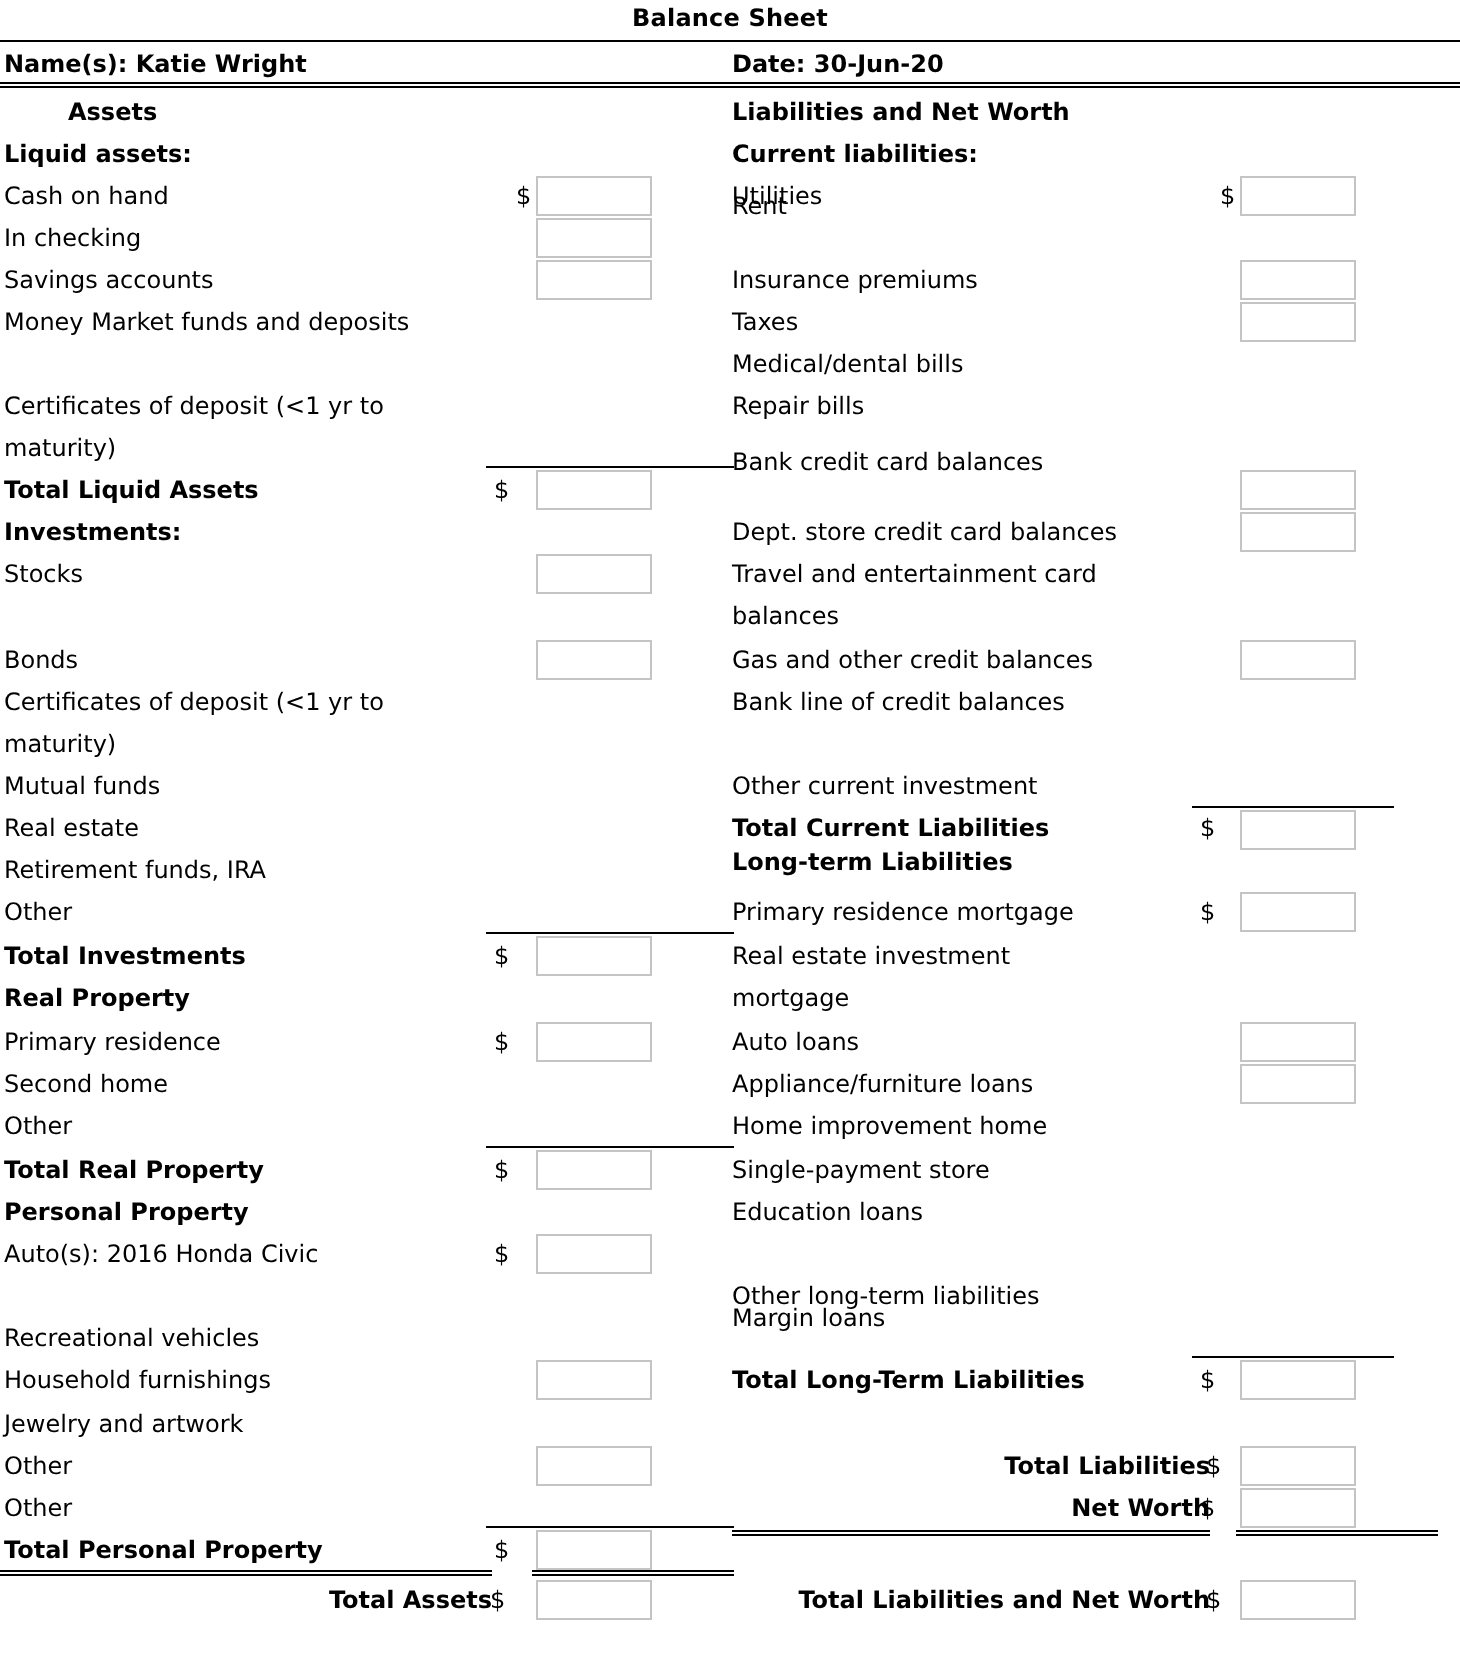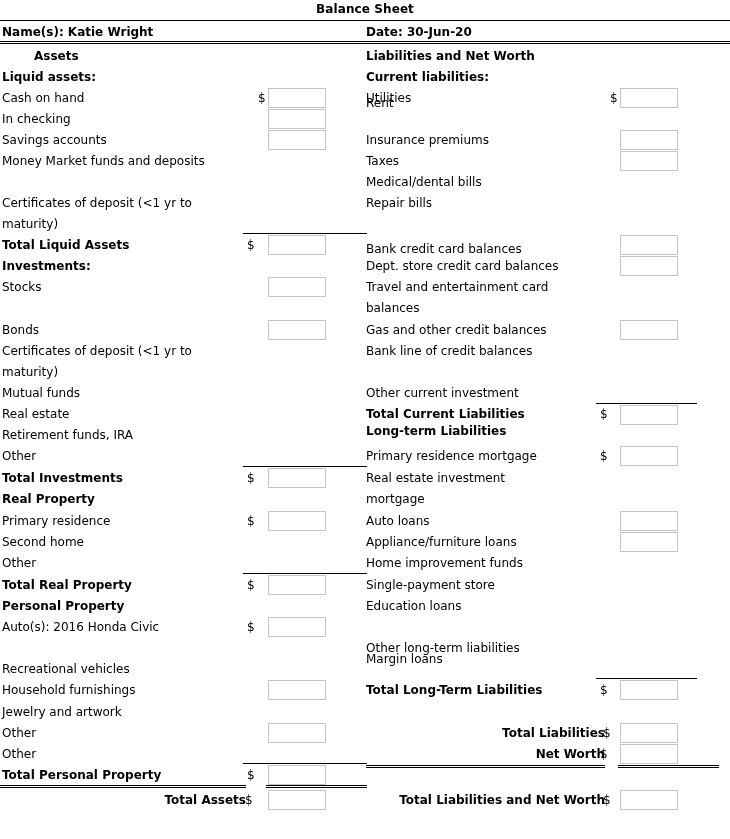--- a/index.html
+++ b/index.html
@@ -195,21 +195,21 @@
 
   <div class="lbl" style="left:366px; top:133px;">Insurance premiums</div>
   <input class="box" style="left: 620px; top: 130px;" value="">
 
   <div class="lbl" style="left:366px; top:154px;">Taxes</div>
   <input class="box" style="left: 620px; top: 151px;" value="">
 
   <div class="lbl" style="left:366px; top:175px;">Medical/dental bills</div>
   <div class="lbl" style="left:366px; top:196px;">Repair bills</div>
 
-  <div class="lbl" style="left:366px; top:242px;">Bank credit card balances</div>
+  <div class="lbl" style="left:366px; top:224px;">Bank credit card balances</div>
   <input class="box" style="left: 620px; top: 235px;" value="">
 
   <div class="lbl" style="left:366px; top:259px;">Dept. store credit card balances</div>
   <input class="box" style="left: 620px; top: 256px;" value="">
 
   <div class="lbl" style="left:366px; top:280px;">Travel and entertainment card</div>
   <div class="lbl" style="left:366px; top:301px;">balances</div>
 
   <div class="lbl" style="left:366px; top:323px;">Gas and other credit balances</div>
   <input class="box" style="left: 620px; top: 320px;" value="">
@@ -230,21 +230,21 @@
 
   <div class="lbl" style="left:366px; top:471px;">Real estate investment</div>
   <div class="lbl" style="left:366px; top:492px;">mortgage</div>
 
   <div class="lbl" style="left:366px; top:514px;">Auto loans</div>
   <input class="box" style="left: 620px; top: 511px;" value="">
 
   <div class="lbl" style="left:366px; top:535px;">Appliance/furniture loans</div>
   <input class="box" style="left: 620px; top: 532px;" value="">
 
-  <div class="lbl" style="left:366px; top:556px;">Home improvement funds</div>
+  <div class="lbl" style="left:366px; top:556px;">Home improvement home</div>
   <div class="lbl" style="left:366px; top:578px;">Single-payment store</div>
   <div class="lbl" style="left:366px; top:599px;">Education loans</div>
   <div class="lbl" style="left:366px; top:620px;margin-top:32px;">Margin loans</div>
   <div class="lbl" style="left:366px; top:641px;">Other long-term liabilities</div>
 
   <div class="rule" style="left:596px; top:678px; width:101px;"></div>
   <div class="lbl b" style="left:366px; top:683px;">Total Long-Term Liabilities</div>
   <div class="dollar" style="left:600px; top:683px;">$</div>
   <input class="box" style="left: 620px; top: 680px;" value="">
 

